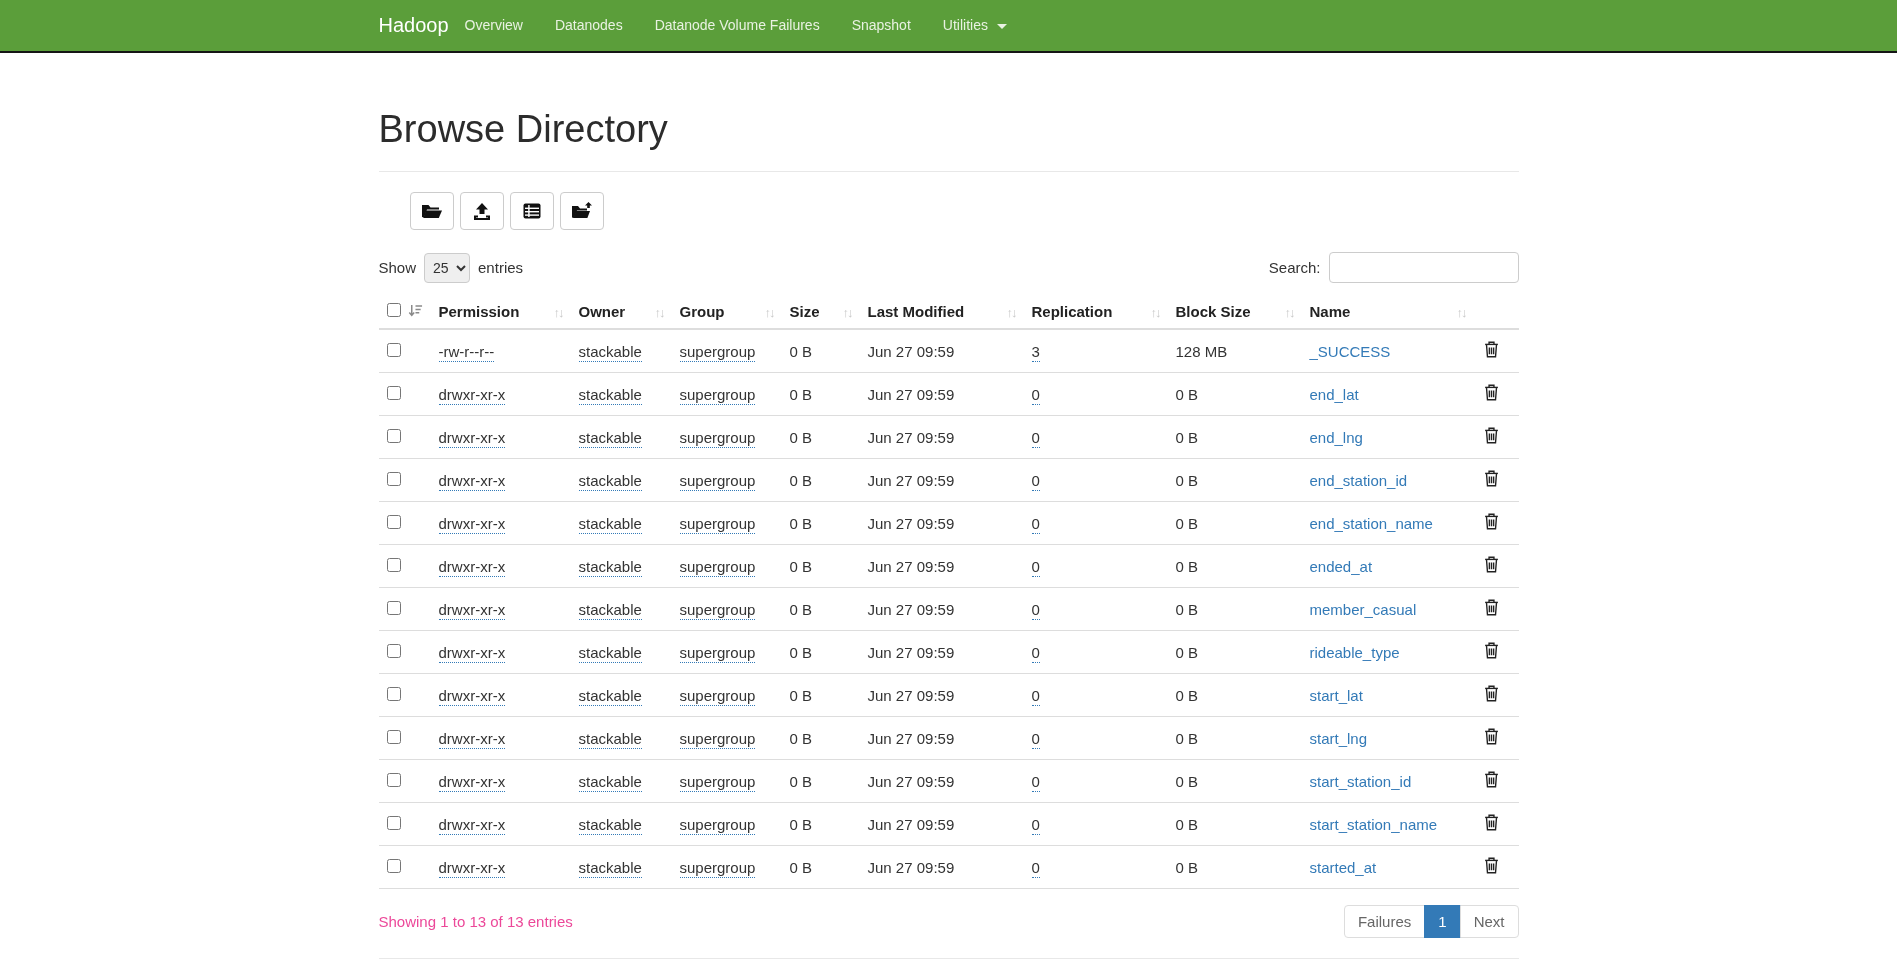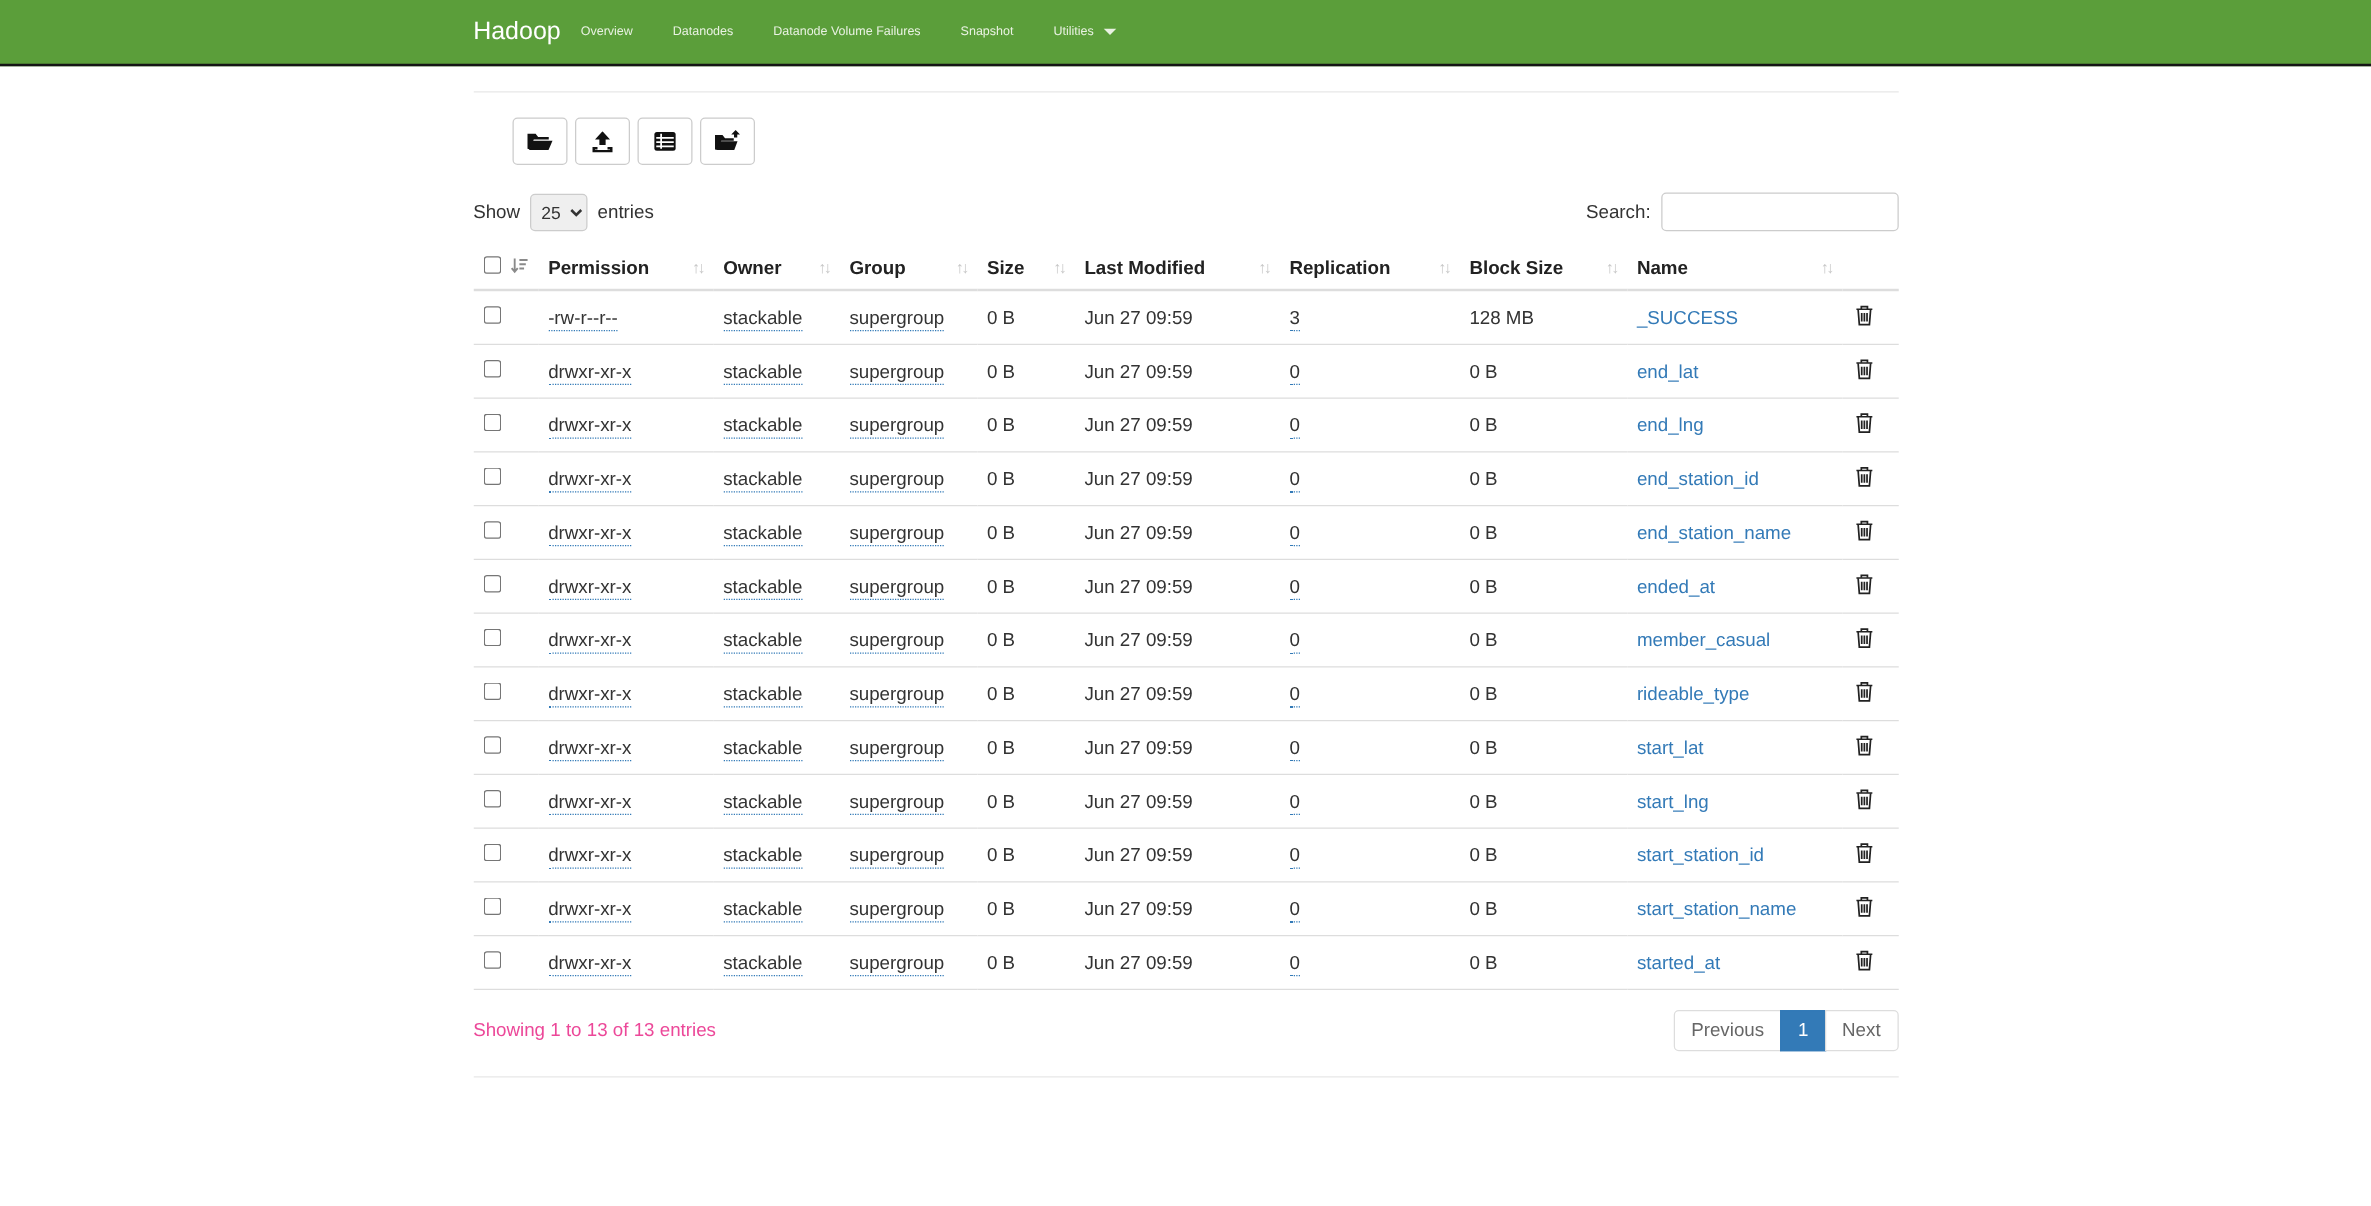--- a/index.html
+++ b/index.html
@@ -4,21 +4,21 @@
 <style>
   * { box-sizing: border-box; }
   html,body { margin:0; padding:0; background:#fff; color:#333;
     font-family:"Liberation Sans","DejaVu Sans",sans-serif; font-size:15px; }
 
   
   .navbar { background:#5b9e3a; border-bottom:2px solid #151515; height:53px; }
   .nav-inner { width:1140px; margin:0 auto; height:51px; display:flex; align-items:center; }
   .brand { color:#fff; font-size:20px; text-decoration:none; cursor:pointer; }
   .nav-links { display:flex; align-items:center; height:51px; }
-  .nav-link { color:#e9f2e2; font-size:10px; text-decoration:none; padding:0 16px; cursor:pointer; line-height:51px; }
+  .nav-link { color:#e9f2e2; font-size:14px; text-decoration:none; padding:0 16px; cursor:pointer; line-height:51px; }
   .caret { display:inline-block; width:0; height:0; margin-left:5px; vertical-align:middle;
     border-left:5px solid transparent; border-right:5px solid transparent; border-top:5px solid #e9f2e2; }
 
   
   .container { width:1140px; margin:0 auto; }
   h1 { font-size:38px; font-weight:400; color:#2c2c2c; margin:55px 0 20px; }
   hr { border:0; border-top:1px solid #e8e8e8; margin:20px 0; }
 
   
   .path-row { display:flex; align-items:center; margin-bottom:22px; }
@@ -77,20 +77,21 @@
         <a class="nav-link">Overview</a>
         <a class="nav-link">Datanodes</a>
         <a class="nav-link">Datanode Volume Failures</a>
         <a class="nav-link">Snapshot</a>
         <a class="nav-link">Utilities <span class="caret"></span></a>
       </div>
   </div>
 </nav>
 
 <div class="container">
+  <h1>Browse Directory</h1>
   <hr>
 
   <div class="path-row">
     <div class="icon-btns" id="icon-btns">
         <button class="icon-btn">
           <span>
             <svg width="22" height="17" viewBox="0 0 22 17">
               <path fill="#111" d="M1 2h6.5l2 2.5H18v2H6L3 14.5 1 14z"></path>
               <path fill="#111" d="M5 7.5h16L17.8 15H2.3z"></path>
             </svg>
@@ -380,21 +381,21 @@
                   <path d="M2.3 3.4l.9 11.4h7.6l.9-11.4"></path>
                   <path d="M5 6v6.4M7 6v6.4M9 6v6.4"></path>
                 </svg></span></button></td>
         </tr>
       </tbody>
   </table>
 
   <div class="table-footer-row">
     <div class="table-info">Showing 1 to 13 of 13 entries</div>
     <ul class="pagination">
-      <li>Previous</li>
+      <li>Failures</li>
       <li class="active">1</li>
       <li>Next</li>
     </ul>
   </div>
 
   <hr>
 
 </div>
 
 </body></html>

